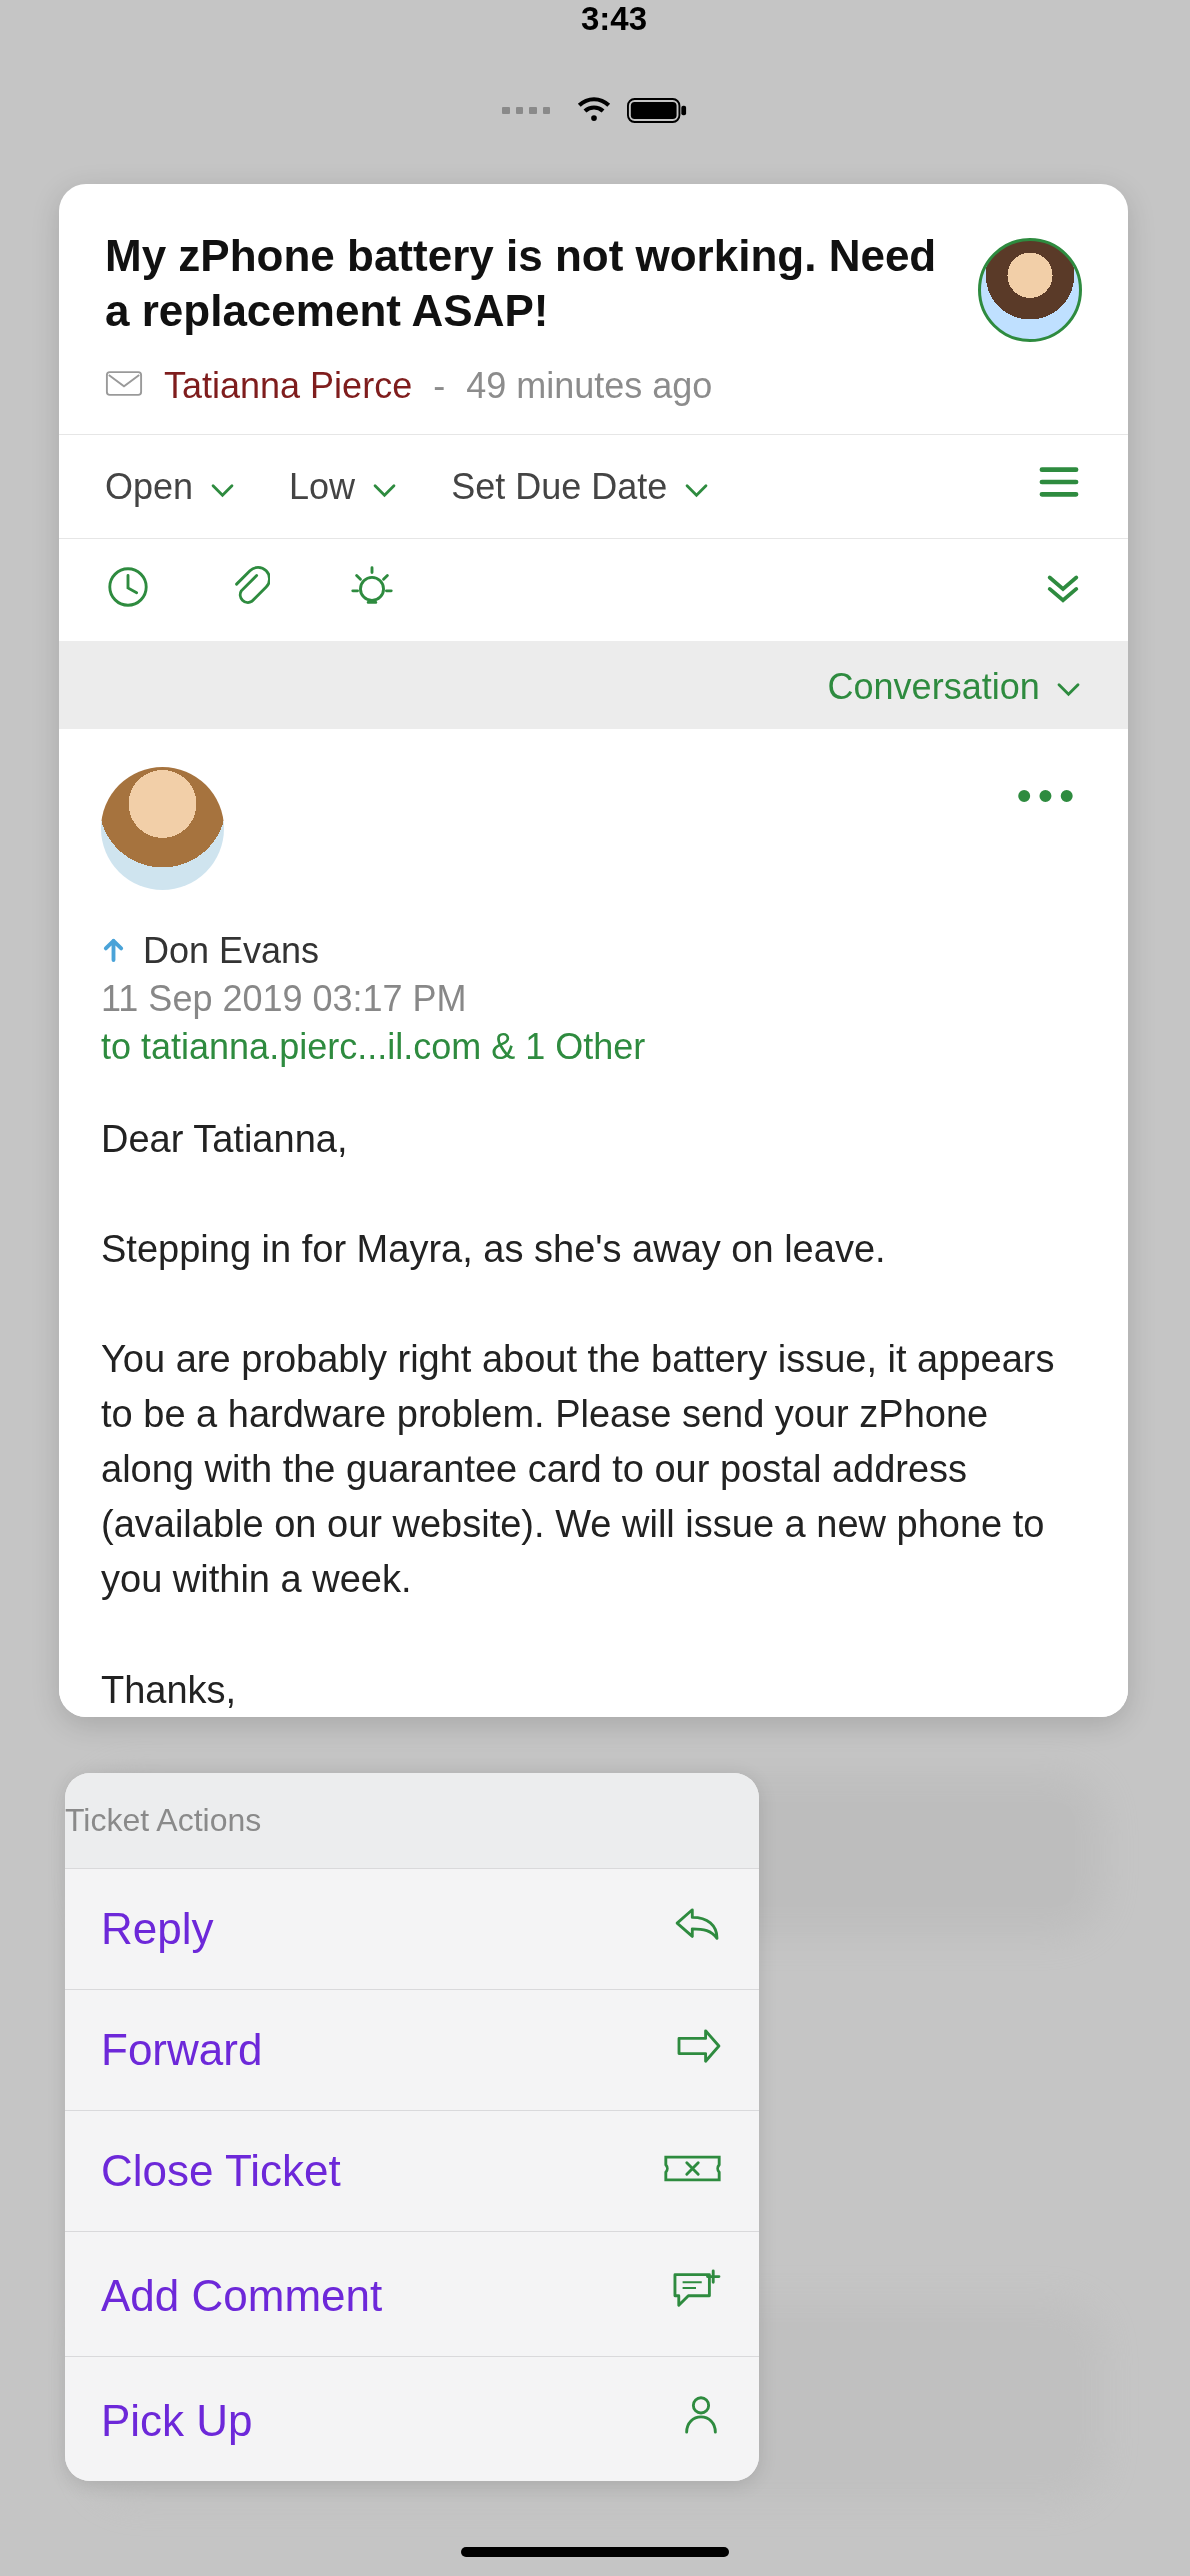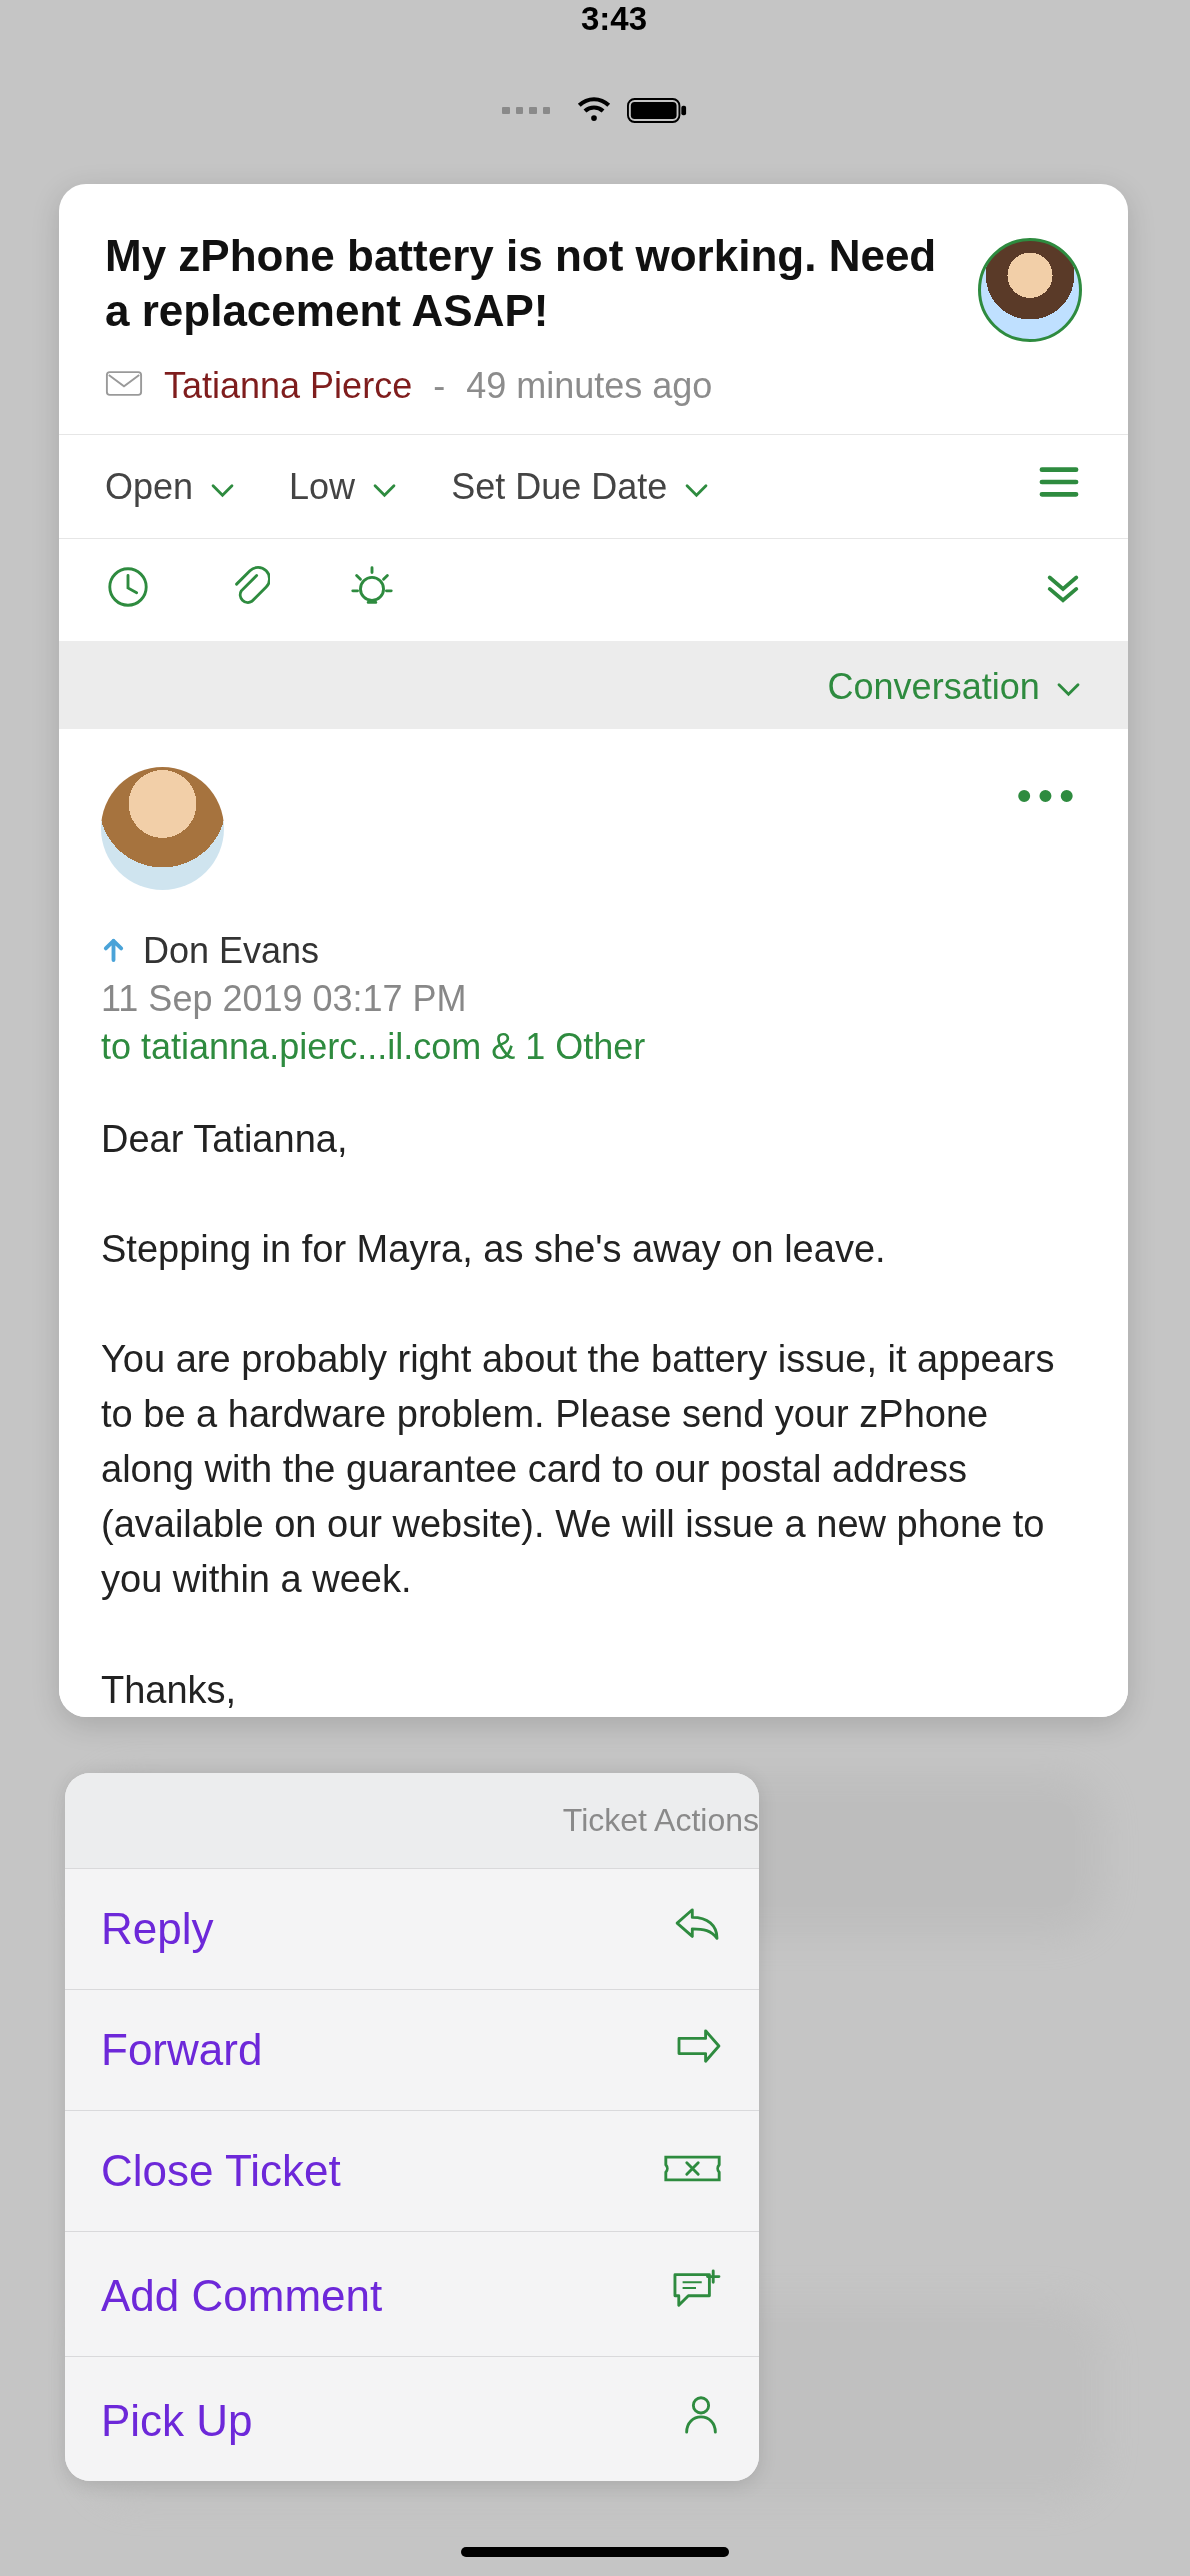--- a/index.html
+++ b/index.html
@@ -198,21 +198,21 @@
     position: absolute;
     left: 65px;
     top: 1773px;
     width: 694px;
     background: #f1f1f2;
     border-radius: 25px;
     box-shadow: 0 3.8px 19px rgba(0,0,0,.12);
     overflow: hidden;
   }
   .sheet-title {
-    text-align: right;
+    text-align: left;
     font-size: 32px;
     color: #8a8a8a;
     padding: 29px 0 29px 0;
     background: #ecedee;
   }
   .sheet-item {
     display: flex;
     align-items: flex-end;
     justify-content: space-between;
     padding: 35px 36px;

